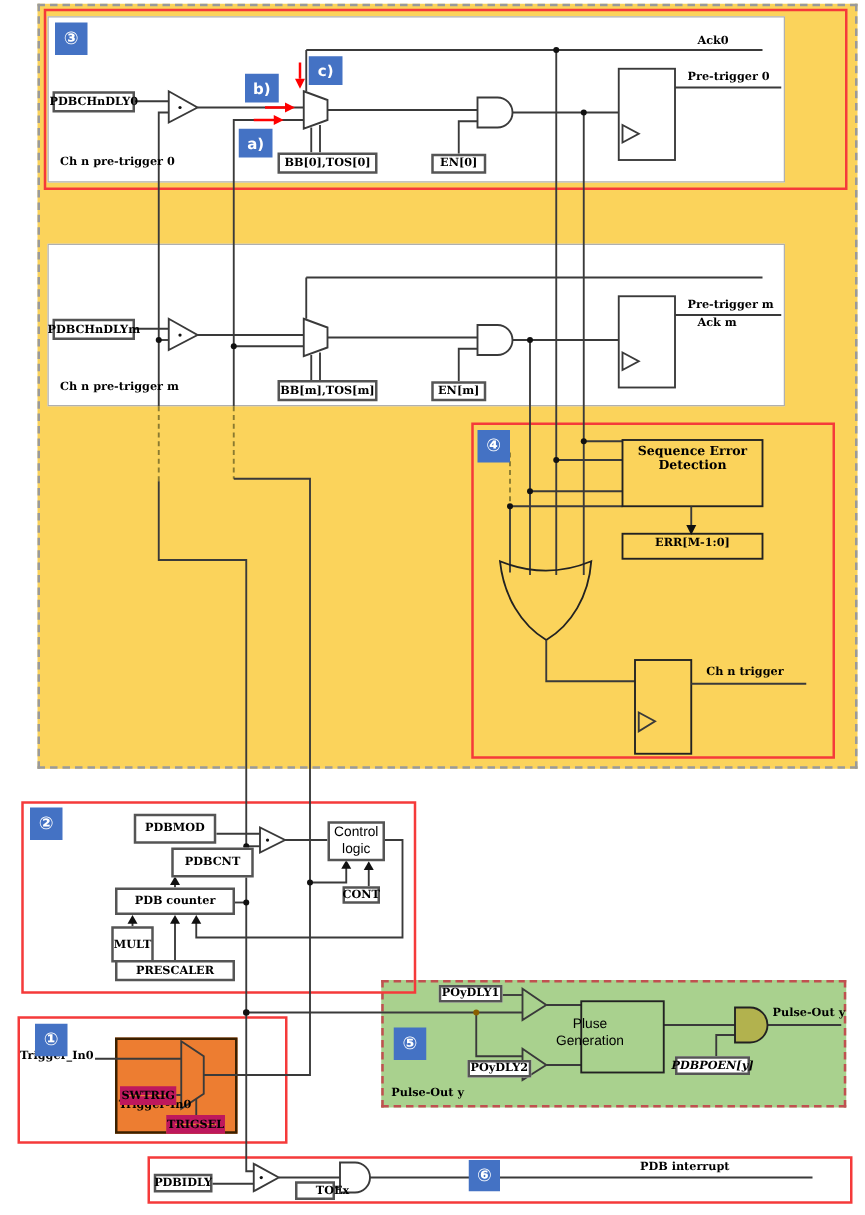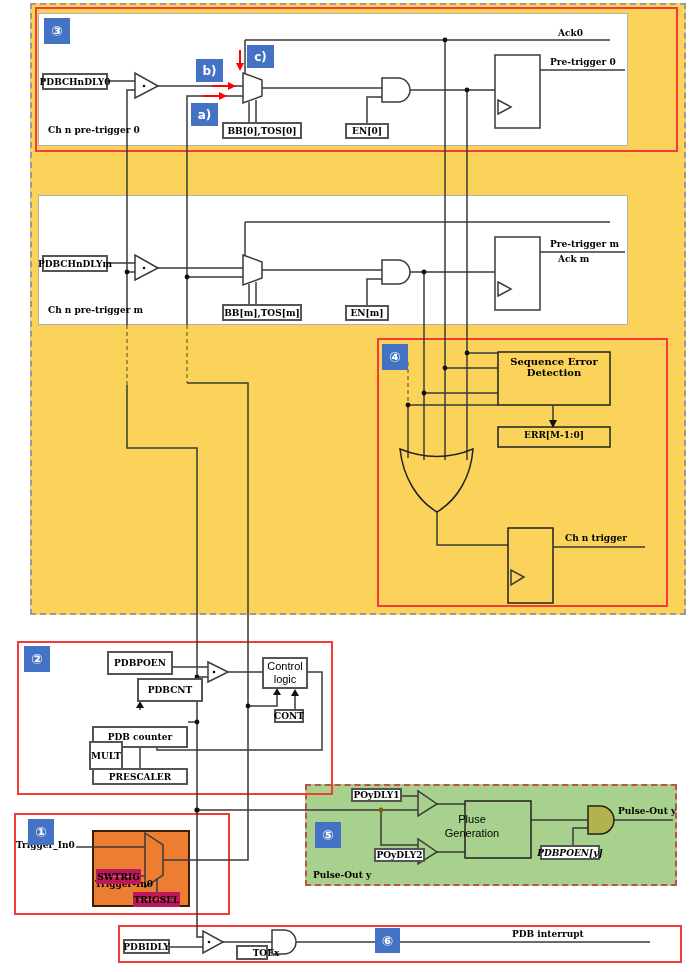--- a/index.html
+++ b/index.html
@@ -268,26 +268,26 @@
   <div class="abs ctr lbl" style="left:498px;top:430px;width:112px;font-weight:bold;font-size:9px;">
     <span>ERR[M-1:0]</span>
     </div>
   <div class="abs txt lbl" style="left:565px;top:533px;">
     <span>Ch n trigger</span></div>
 
   <div class="abs badge" style="left:24px;top:646px;width:26px;height:26px;">
     <span>②</span>
     </div>
   <div class="abs lbox lbl" style="left:107px;top:651px;width:66px;height:24px;">
-    <span>PDBPOEN</span>
+    <span>PDBMOD</span>
     </div>
   <div class="abs lbox lbl" style="left:107px;top:678px;width:66px;height:24px;margin-left:30px;">
     <span>PDBCNT</span>
     </div>
-  <div class="abs lbox lbl" style="left:92px;top:710px;width:96px;height:22px;margin-top:16px;">
+  <div class="abs lbox lbl" style="left:92px;top:710px;width:96px;height:22px;">
     <span>PDB counter</span>
     </div>
   <div class="abs lbox lbl" style="left:89px;top:741px;width:34px;height:29px;">
     <span>MULT</span>
     </div>
   <div class="abs lbox lbl" style="left:92px;top:768px;width:96px;height:17px;">
     <span>PRESCALER</span>
     </div>
   <div class="abs lbox lbl" style="left:274px;top:709px;width:30px;height:14px;">
     <span>CONT</span>

